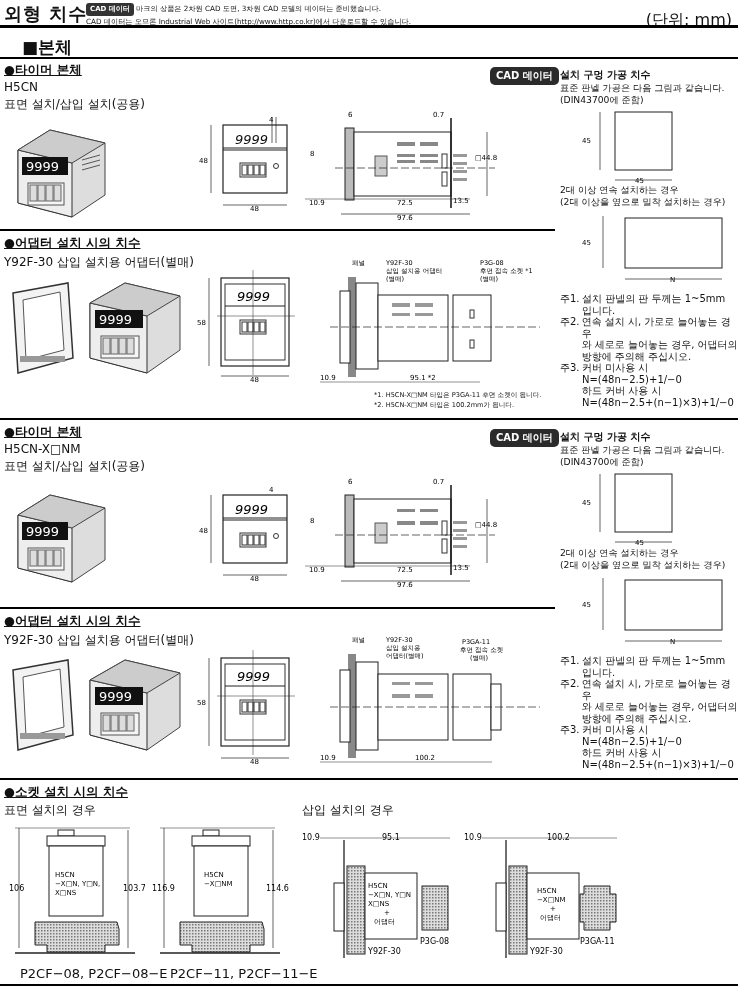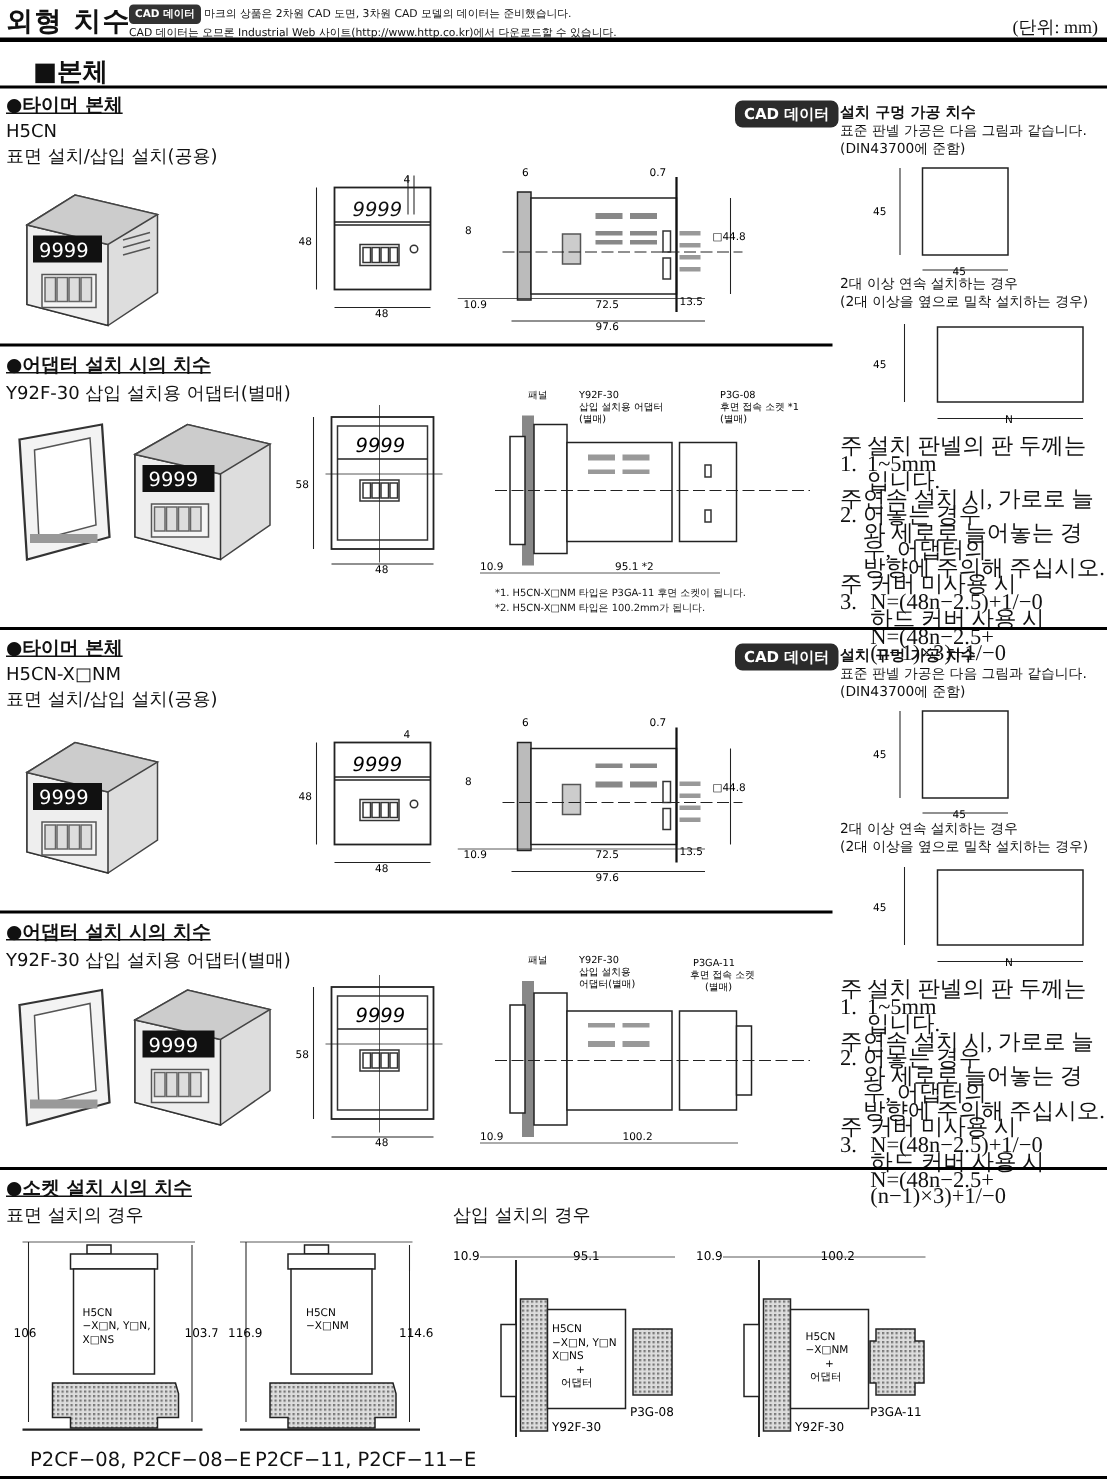--- a/index.html
+++ b/index.html
@@ -2,31 +2,31 @@
 <html><head>
 <meta charset="utf-8">
 <style>
   * { box-sizing: border-box; margin: 0; padding: 0; }
   html, body { width: 738px; height: 989px; background: #fff; overflow: hidden; }
   body { font-family: "DejaVu Sans", "Liberation Sans", sans-serif; color: #111; position: relative; }
   .abs { position: absolute; }
   .title { left: 4px; top: 2px; font-size: 18px; font-weight: bold; letter-spacing: 1px; }
   .cadbadge { background: #333; color: #fff; font-size: 7px; font-weight: bold; padding: 1px 4px; border-radius: 3px; display: inline-block; }
   .hdr-note { left: 86px; top: 3px; font-size: 7.2px; line-height: 11px; }
-  .unit { right: 6px; top: 10px; font-size: 12px; font-family: Liberation Serif, serif; }
+  .unit { right: 6px; top: 10px; font-size: 16px; }
   .rule-thick { left: 0; width: 738px; height: 3px; background: #000; }
   .rule { left: 0; width: 738px; height: 1.5px; background: #000; }
   .section { left: 22px; font-size: 17px; font-weight: bold; }
   .sub-title { font-size: 12.5px; font-weight: bold; text-decoration: underline; }
   .line-text { font-size: 12px; }
   .cad-btn { background: #2b2b2b; color: #fff; font-size: 10px; font-weight: bold; padding: 2px 6px; border-radius: 5px; }
   .side-h { font-size: 10px; font-weight: bold; }
   .side-t { font-size: 9.2px; line-height: 11.5px; }
-  .note { font-size: 15px; line-height: 11.5px; font-family: Liberation Serif, serif; }
-  .small { font-size: 6.6px; }
+  .note { font-size: 10px; line-height: 11.5px; }
+  .small { font-size: 6.6px; margin-left: 44px; }
   .dim { font-size: 7px; font-family: "DejaVu Sans", sans-serif; }
   svg text { font-family: "DejaVu Sans", sans-serif; }
   .cap { font-size: 13px; }
 </style>
 </head>
 <body>
 
 <div class="abs title">외형 치수</div>
 <div class="abs hdr-note">
   <div><span class="cadbadge">CAD 데이터</span> <span>마크의 상품은 2차원 CAD 도면, 3차원 CAD 모델의 데이터는 준비했습니다.</span></div>

